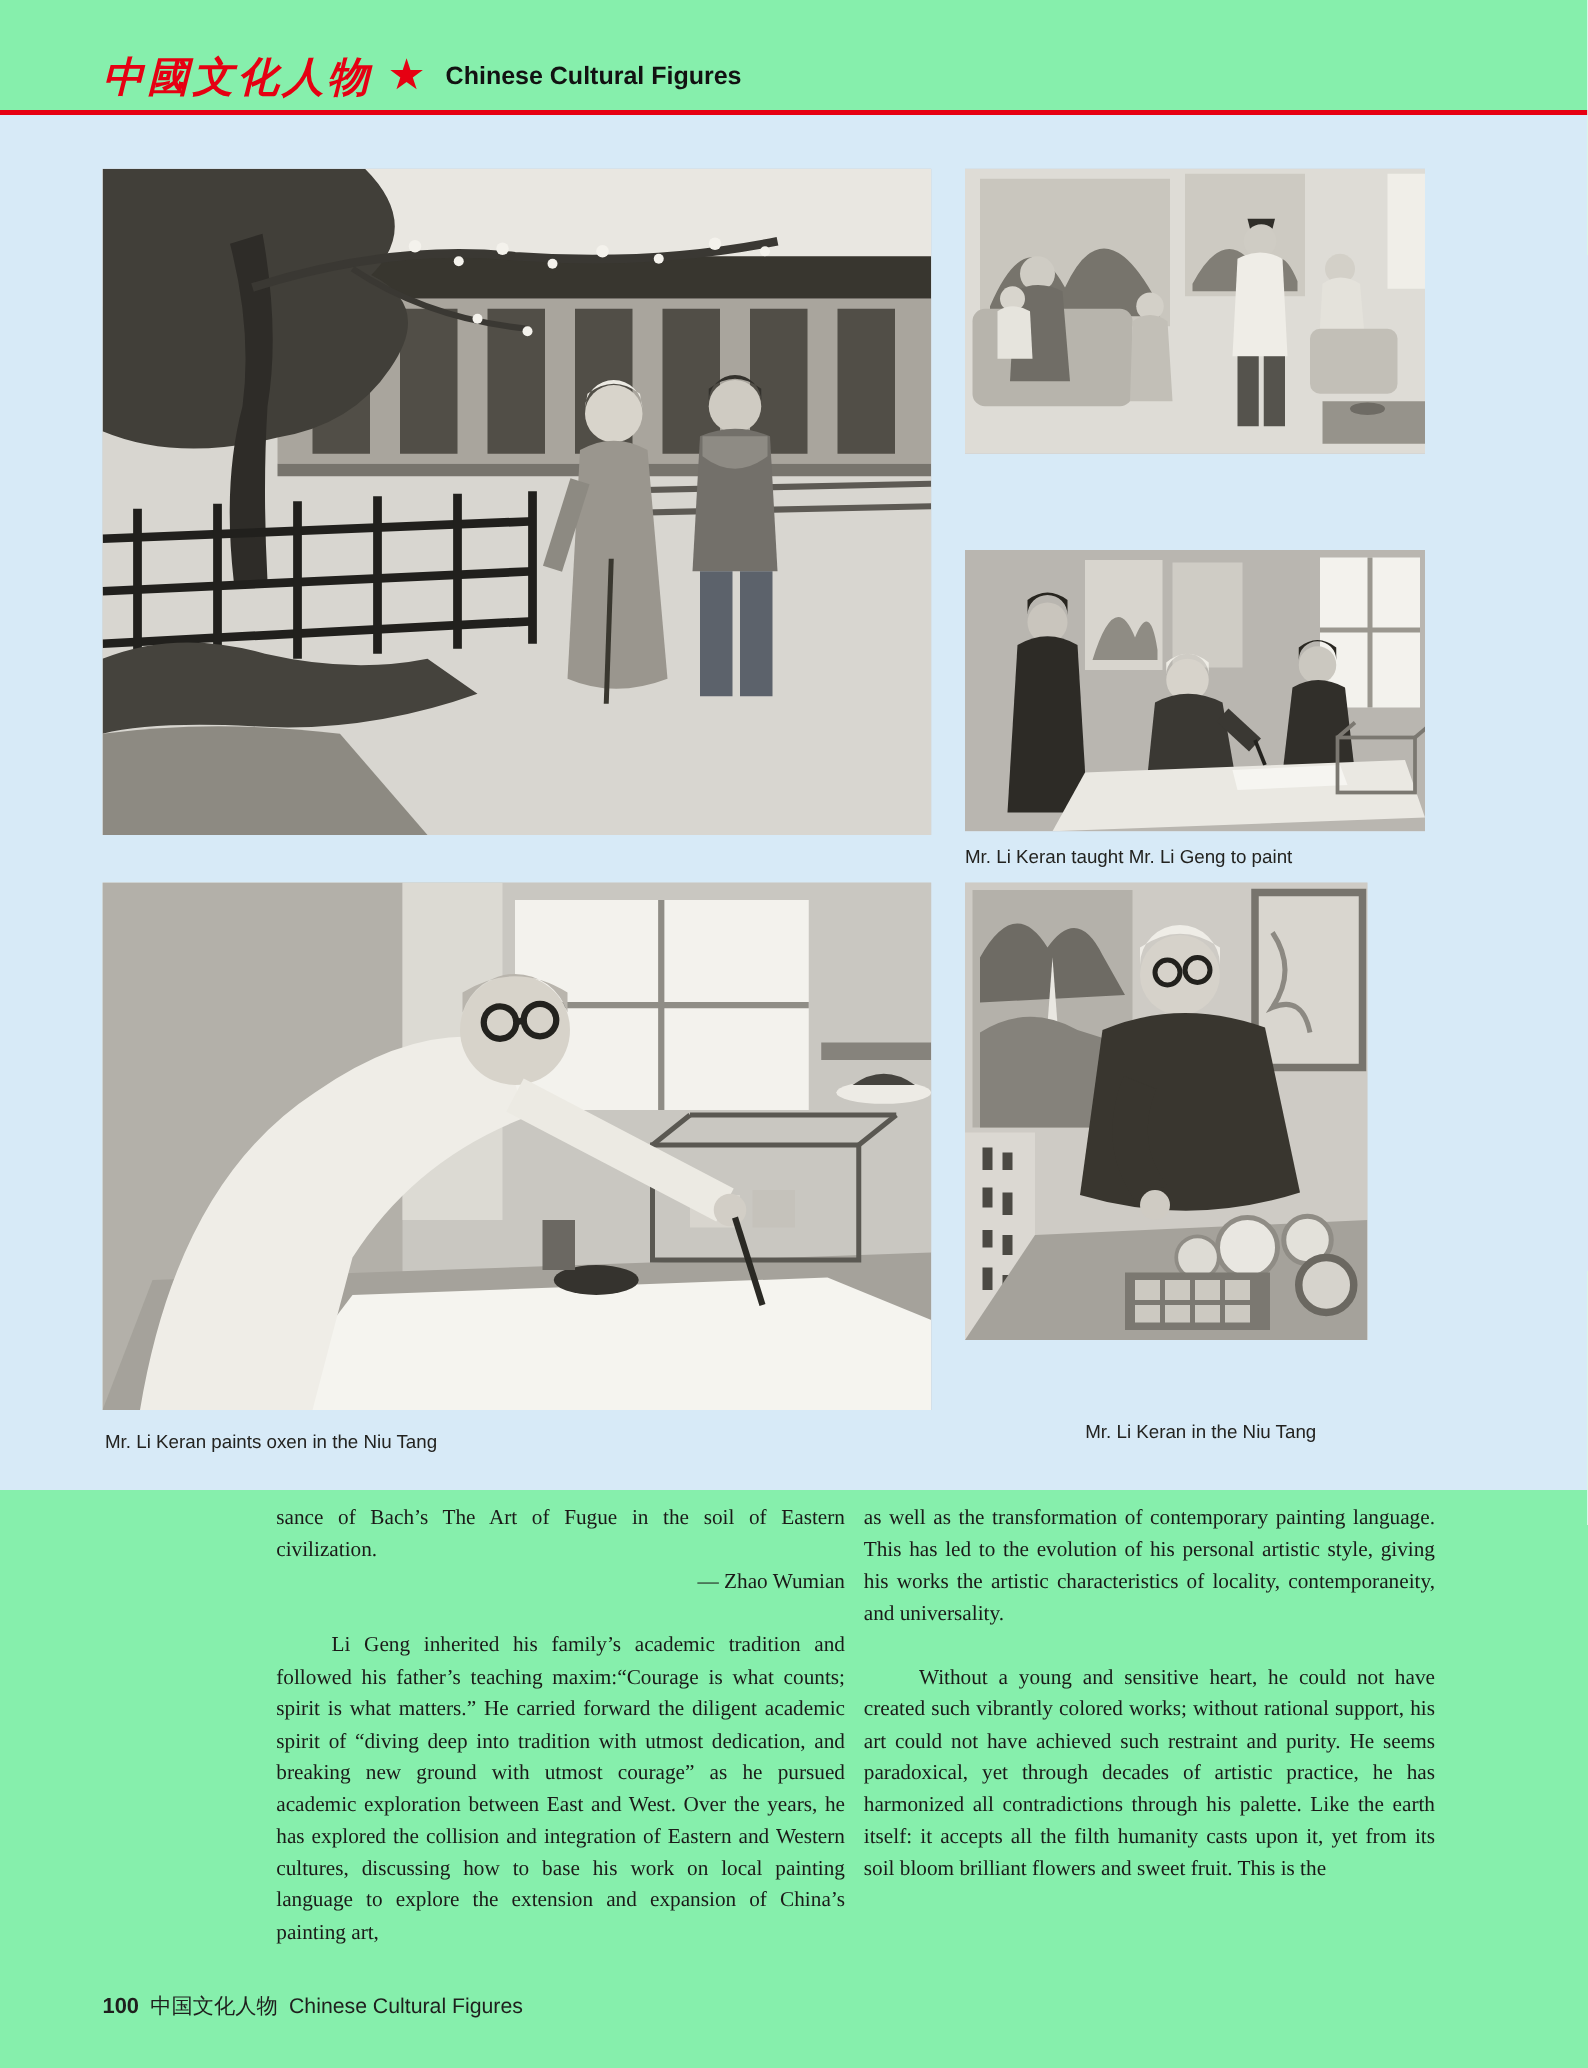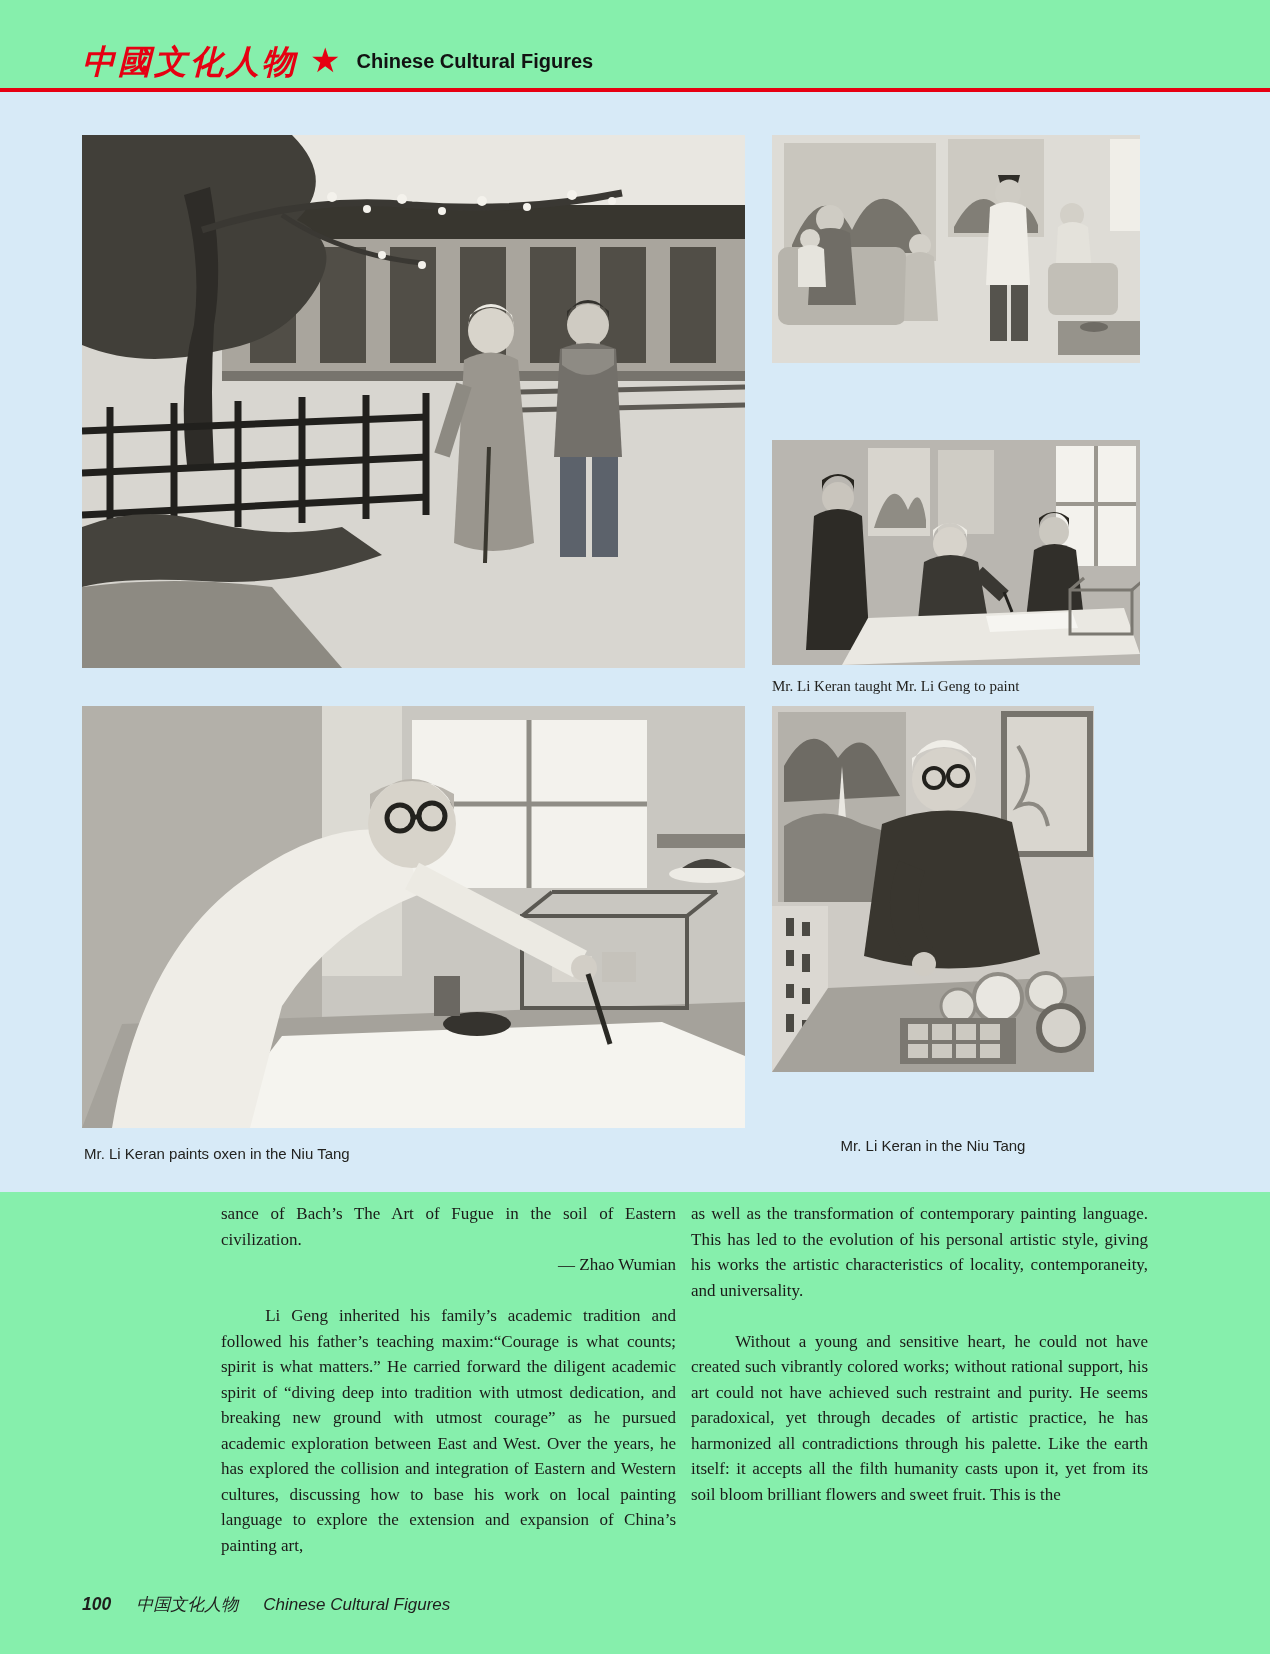--- a/index.html
+++ b/index.html
@@ -20,37 +20,37 @@
   .photo { position: absolute; overflow: hidden; background: #cfccc6; }
   .photo svg { display: block; width: 100%; height: 100%; }
   .photo1 { left: 82px;  top: 135px; width: 663px; height: 533px; }
   .photo2 { left: 772px; top: 135px; width: 368px; height: 228px; }
   .photo3 { left: 772px; top: 440px; width: 368px; height: 225px; }
   .photo4 { left: 82px;  top: 706px; width: 663px; height: 422px; }
   .photo5 { left: 772px; top: 706px; width: 322px; height: 366px; }
   .caption { position: absolute; color: #232320; font-size: 15px; line-height: 18.5px; }
   .cap-family { left: 772px; top: 373px; width: 368px; text-align: justify; }
   .cap-father-son { left: 84px;  top: 677px; margin-top: 44px; }
-  .cap-teaching { left: 772px; top: 677px; font-family: Liberation Serif, serif; }
+  .cap-teaching { left: 772px; top: 677px; }
   .cap-oxen { left: 84px;  top: 1145px; }
-  .cap-niutang { left: 772px; top: 1137px; width: 322px; text-align: center; }
+  .cap-niutang { left: 731px; top: 1137px; width: 322px; text-align: right; }
   
   .col {
     position: absolute; top: 1201px;
     font-family: "Liberation Serif", "DejaVu Serif", serif;
     font-size: 17px; line-height: 25.5px; color: #1b1a18;
     text-align: justify;
     margin-left: 36px;
   }
   .col-left  { left: 185px; width: 455px; }
   .col-right { left: 655px; width: 457px; }
   .attr { text-align: right; }
   .indent { text-indent: 2.6em; margin-top: 25.5px; }
   
-  .footer { position: absolute; left: 82px; top: 1593px; font-size: 17px; color: #1f1f1d; display: flex; gap: 25px; align-items: baseline; font-style: italic; }
+  .footer { position: absolute; left: 82px; top: 1593px; font-size: 17px; color: #1f1f1d; display: flex; gap: 9px; align-items: baseline; }
   .page-num { font-weight: bold; font-size: 17.5px; }
 </style>
 </head>
 <body>
 
 <div class="page">
 
   <div class="logo">
     <span class="logo-cn">中國文化人物</span>
     <span class="logo-star">★</span>

